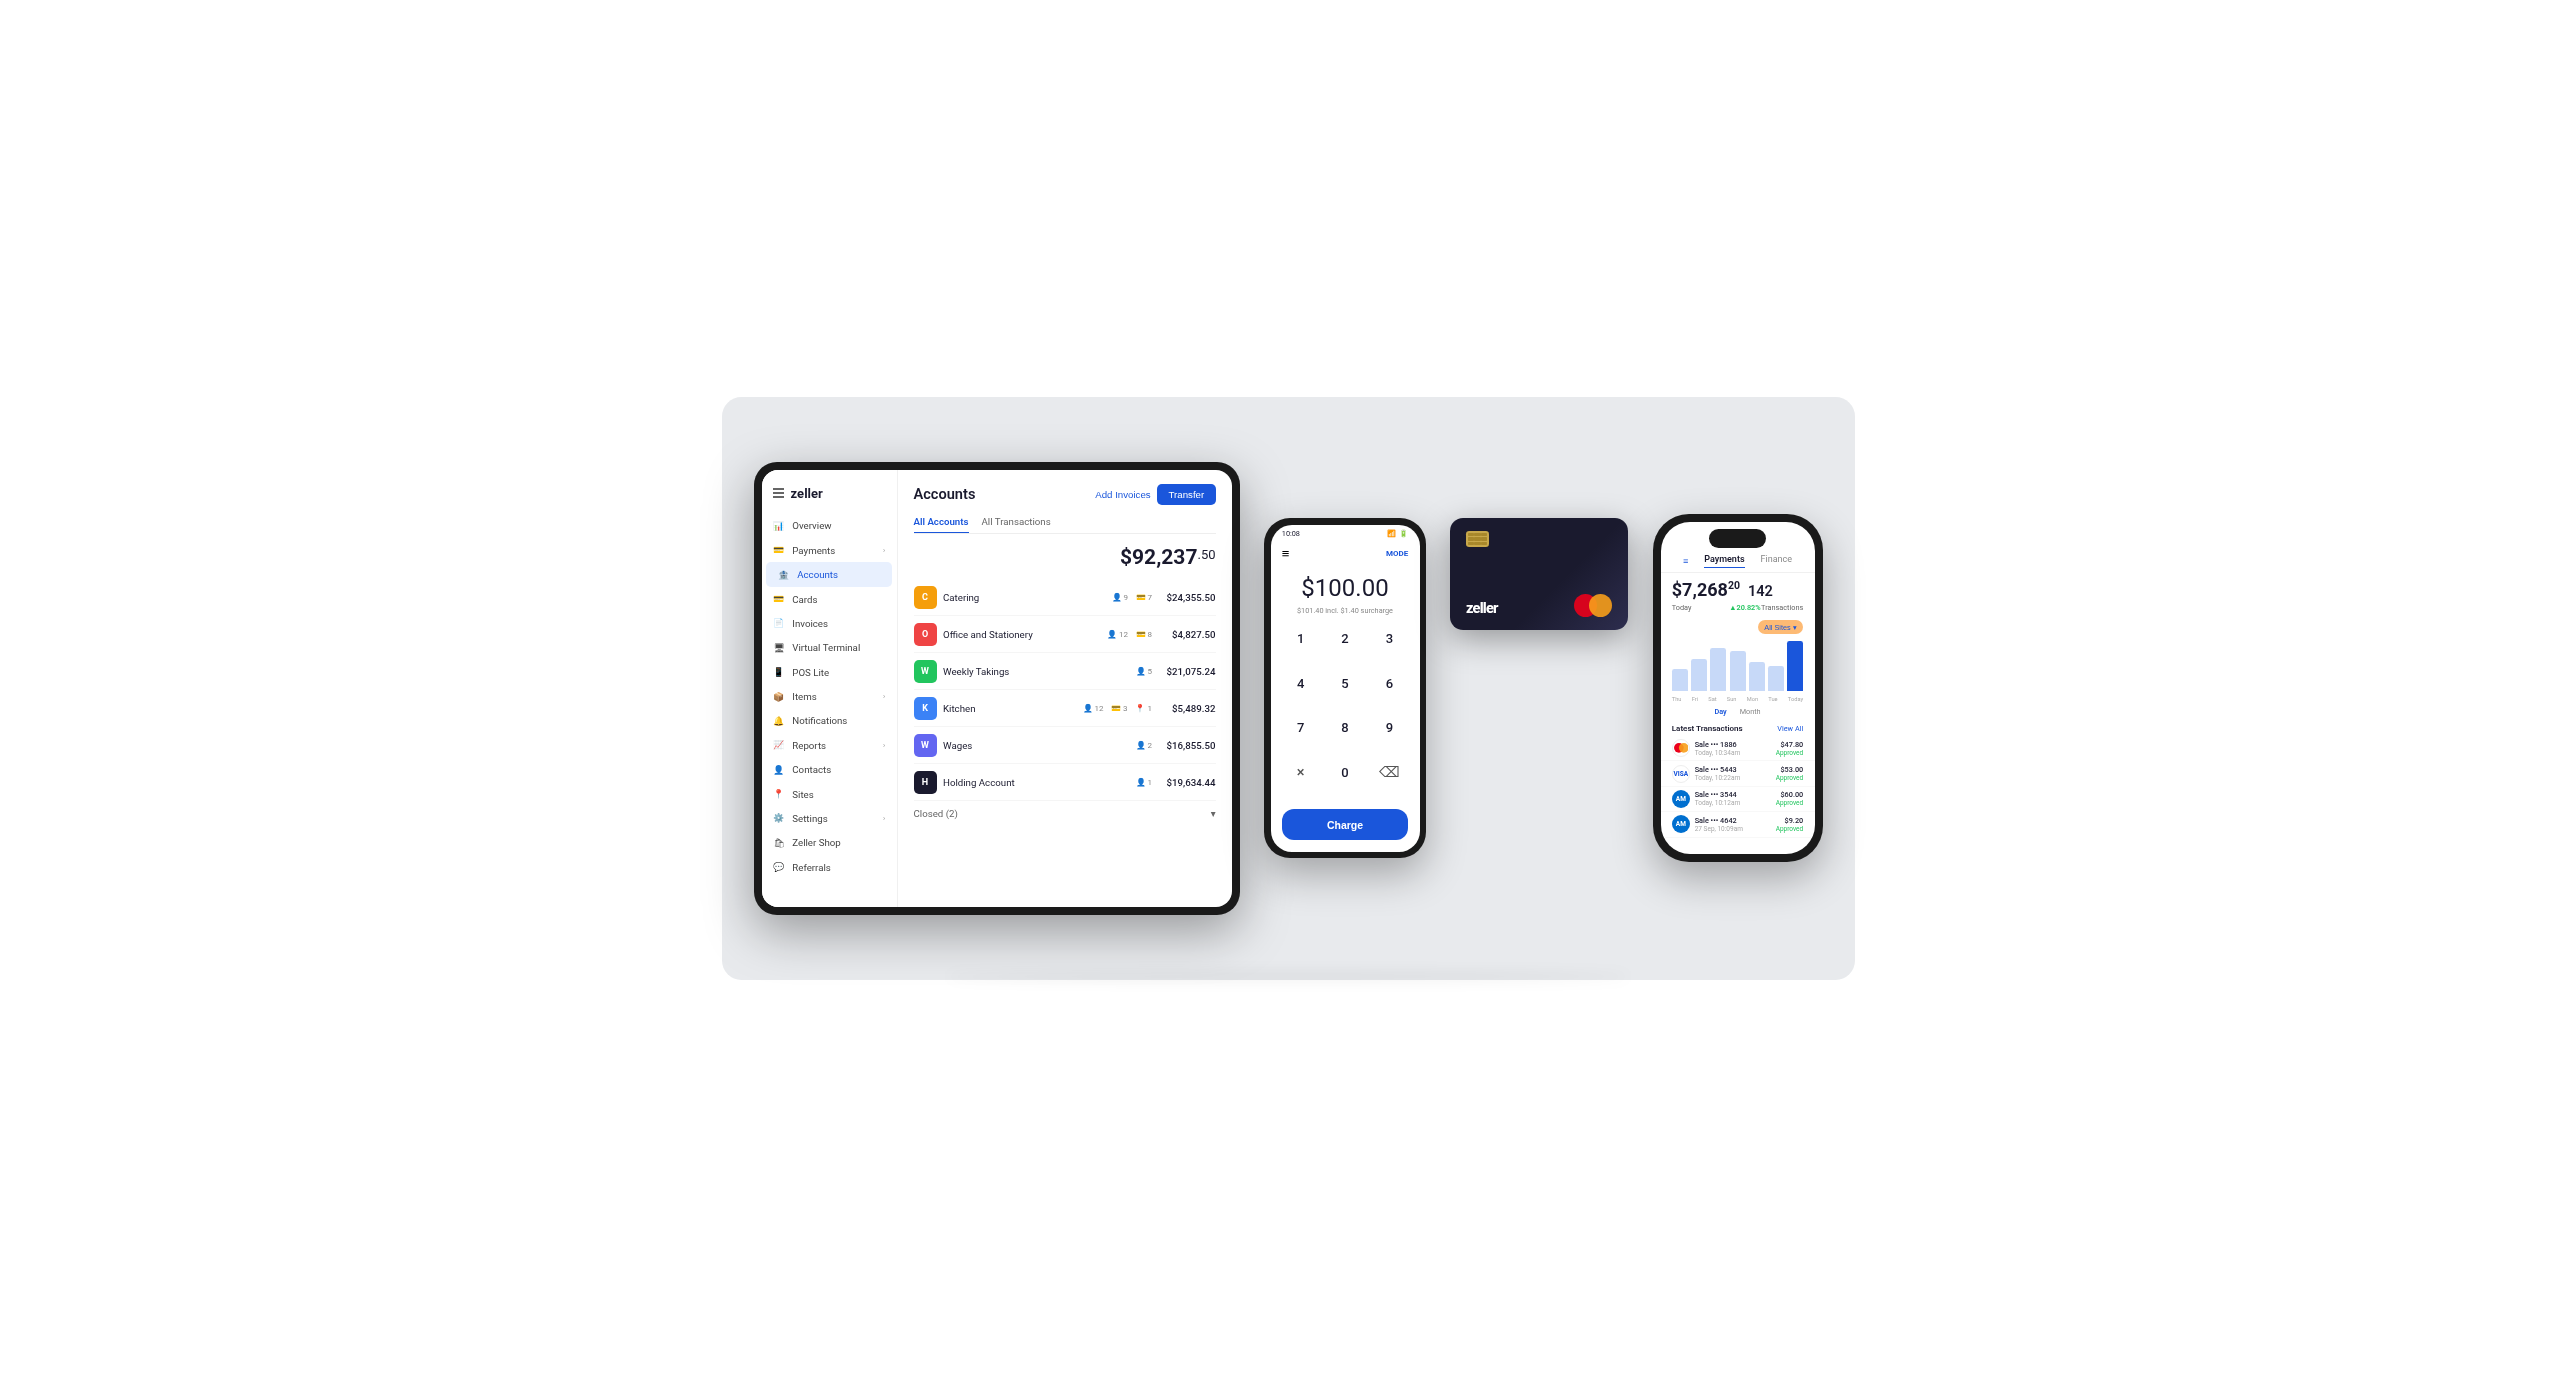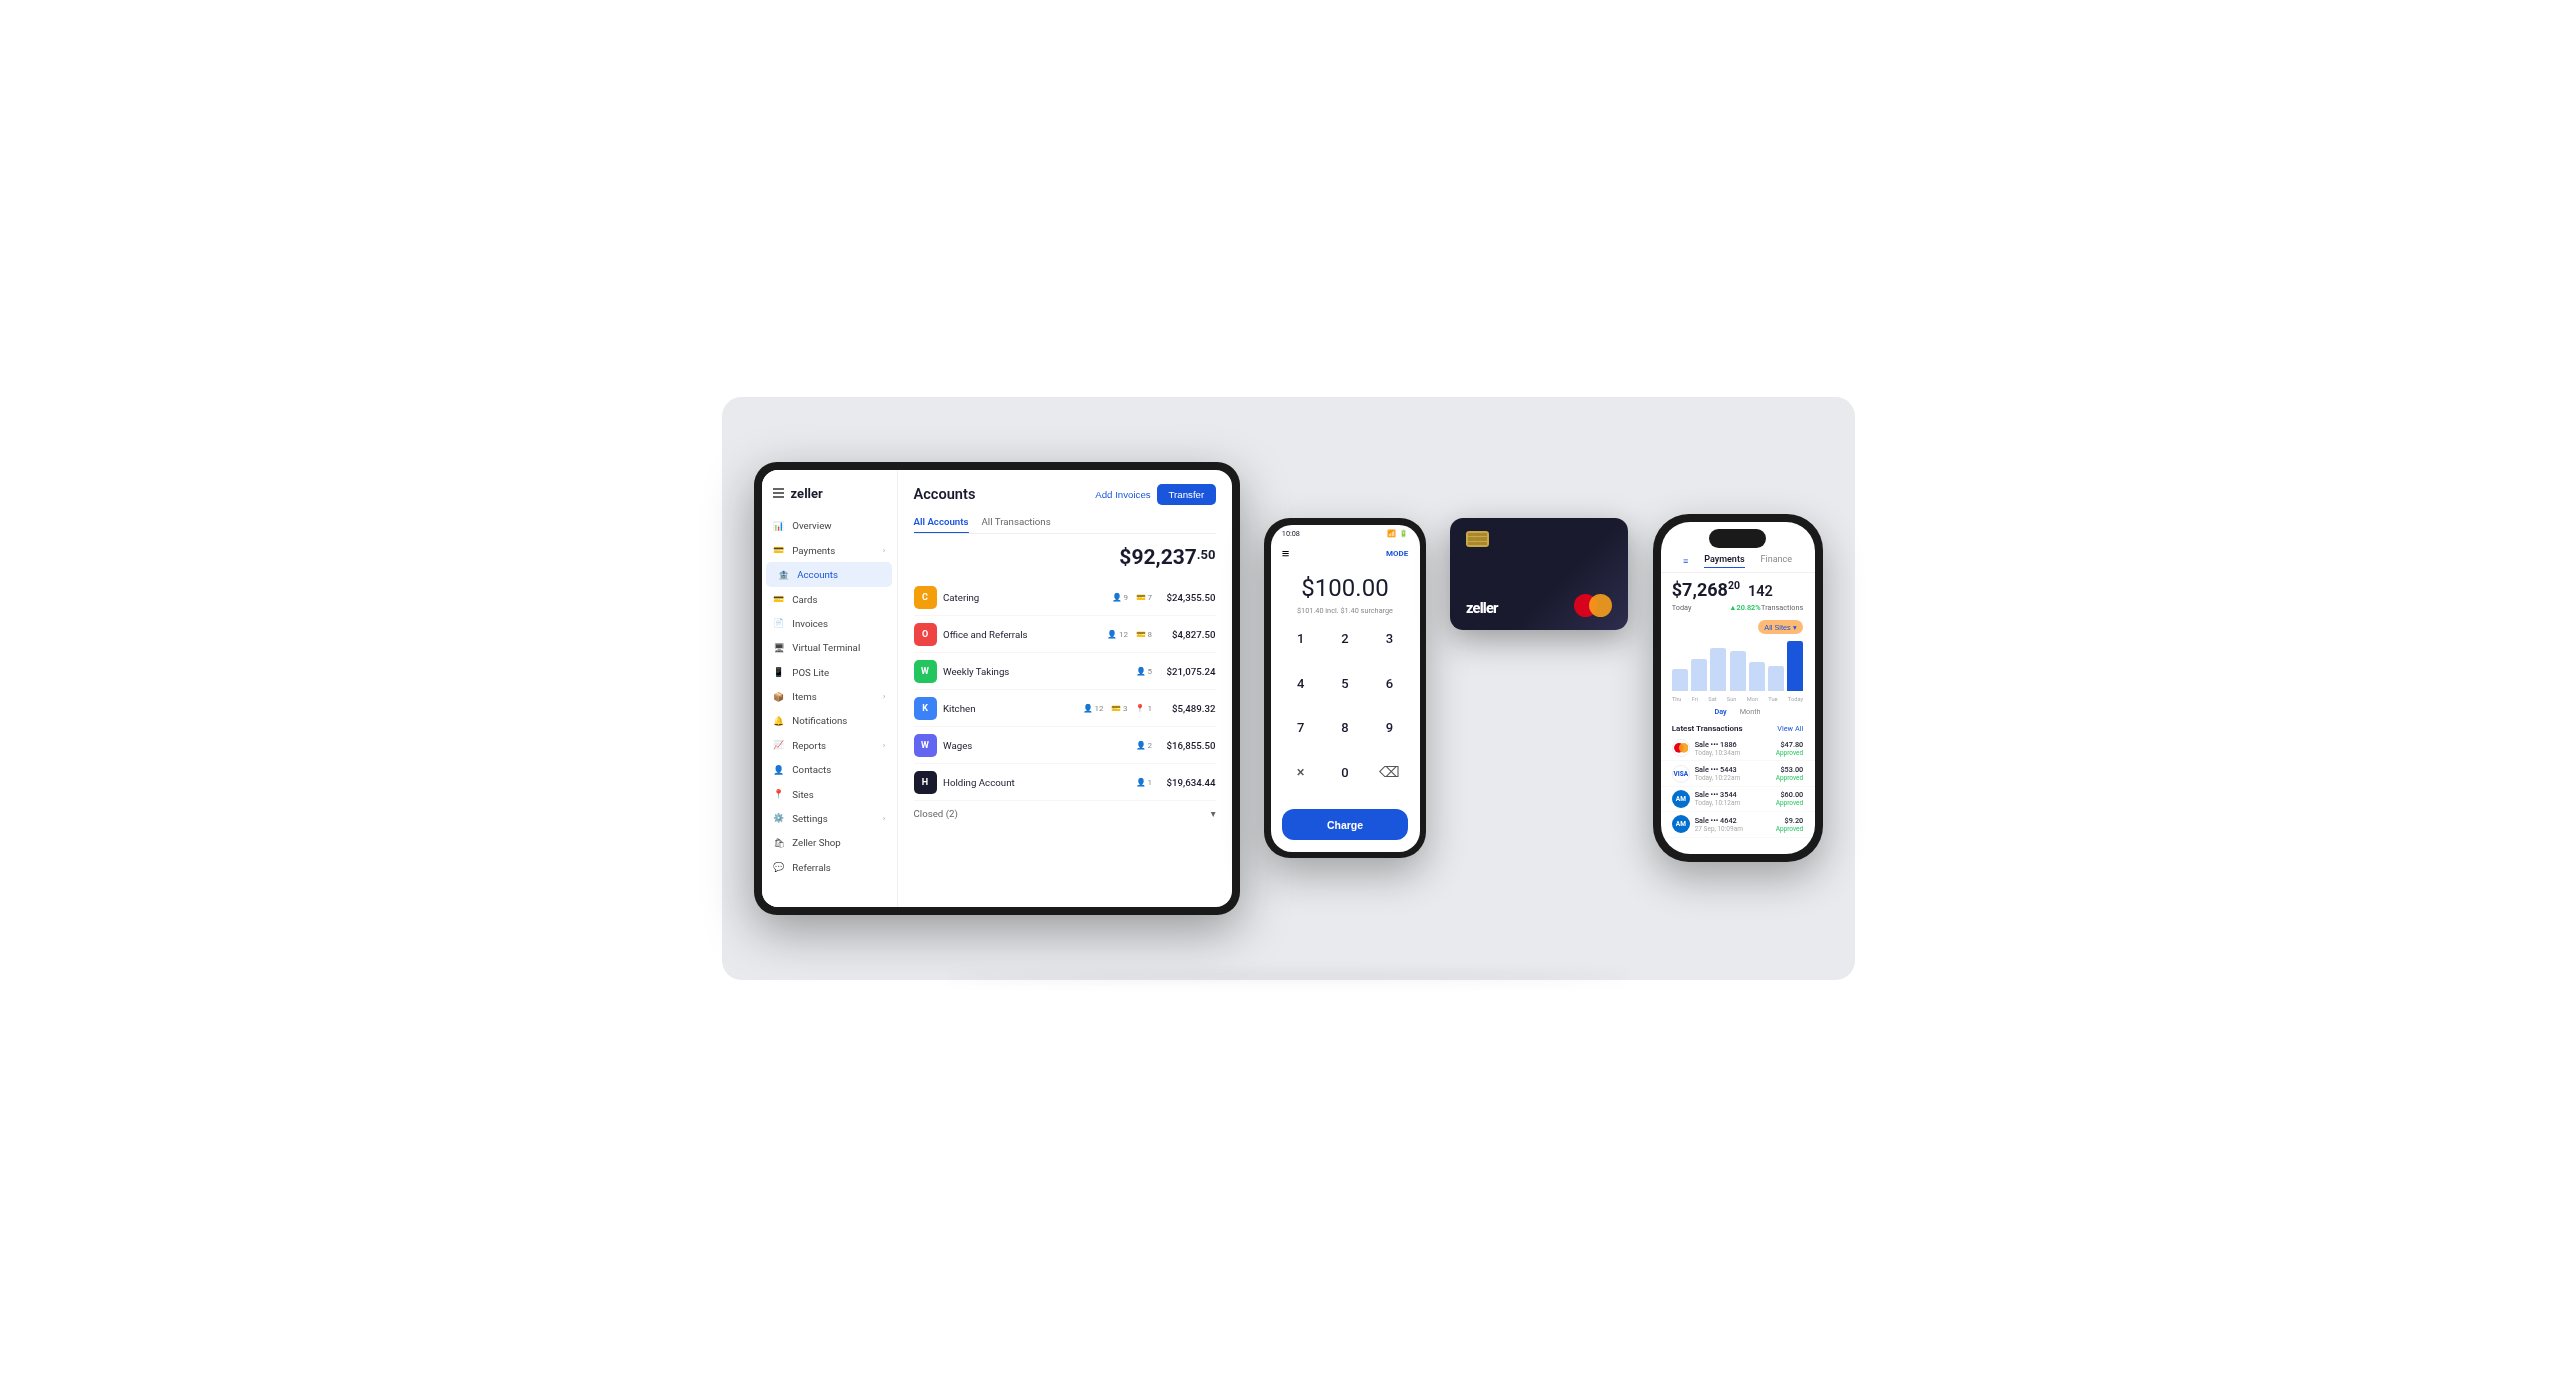--- a/index.html
+++ b/index.html
@@ -164,21 +164,21 @@
       text-align: right;
       margin-bottom: 9.7px;
     }
     .total-amount .big {
       font-size: 21px;
       font-weight: 700;
       color: #1a1a2e;
     }
     .total-amount .cents {
       font-size: 13px;
-      font-weight: 700;
+      font-weight: 400;
       color: #1a1a2e;
       vertical-align: super;
     }
     .accounts-table {
       width: 100%;
     }
     .account-row {
       display: flex;
       align-items: center;
       padding: 6.5px 0;
@@ -682,21 +682,21 @@
             <div class="account-name">Catering</div>
             <div class="account-meta">
               <span>👤 <span>9</span></span>
               <span>💳 <span>7</span></span>
             </div>
             <div class="account-amount">$24,355.50</div>
           </div>
 
           <div class="account-row">
             <div class="account-icon" style="background:#ef4444">O</div>
-            <div class="account-name">Office and Referrals</div>
+            <div class="account-name">Office and Stationery</div>
             <div class="account-meta">
               <span>👤 <span>12</span></span>
               <span>💳 <span>8</span></span>
             </div>
             <div class="account-amount">$4,827.50</div>
           </div>
 
           <div class="account-row">
             <div class="account-icon" style="background:#22c55e">W</div>
             <div class="account-name">Weekly Takings</div>

